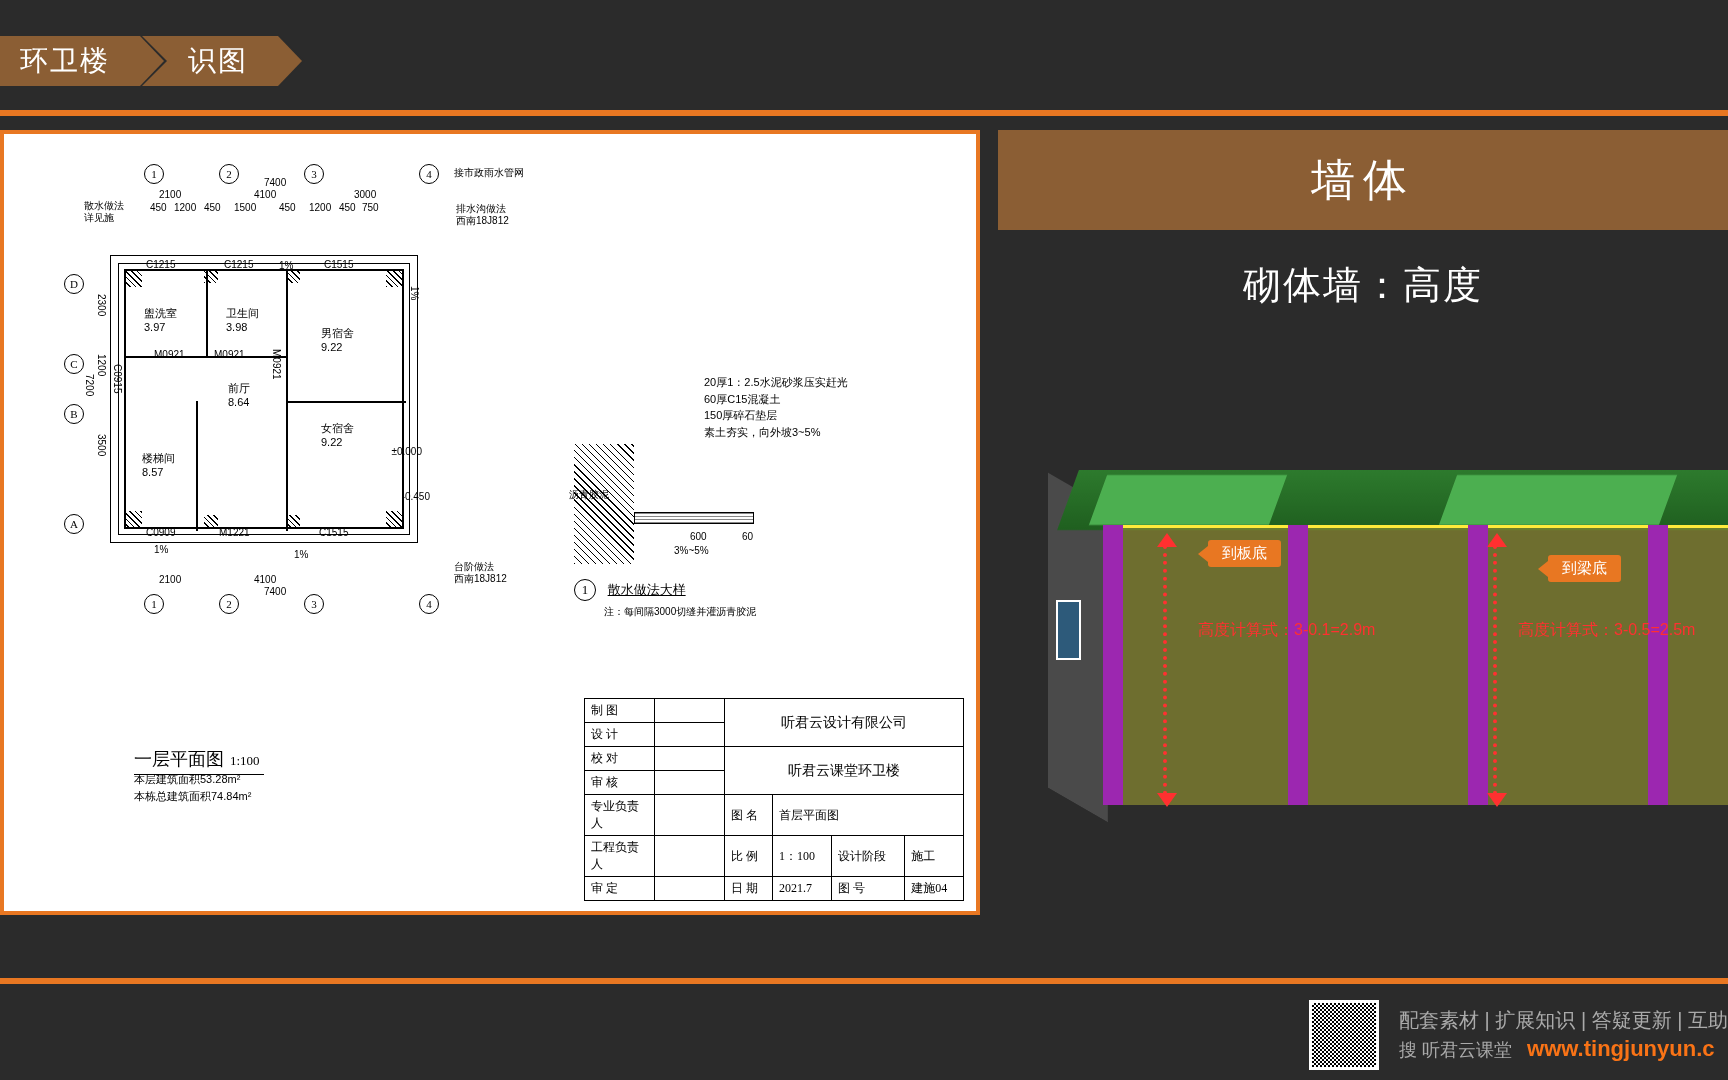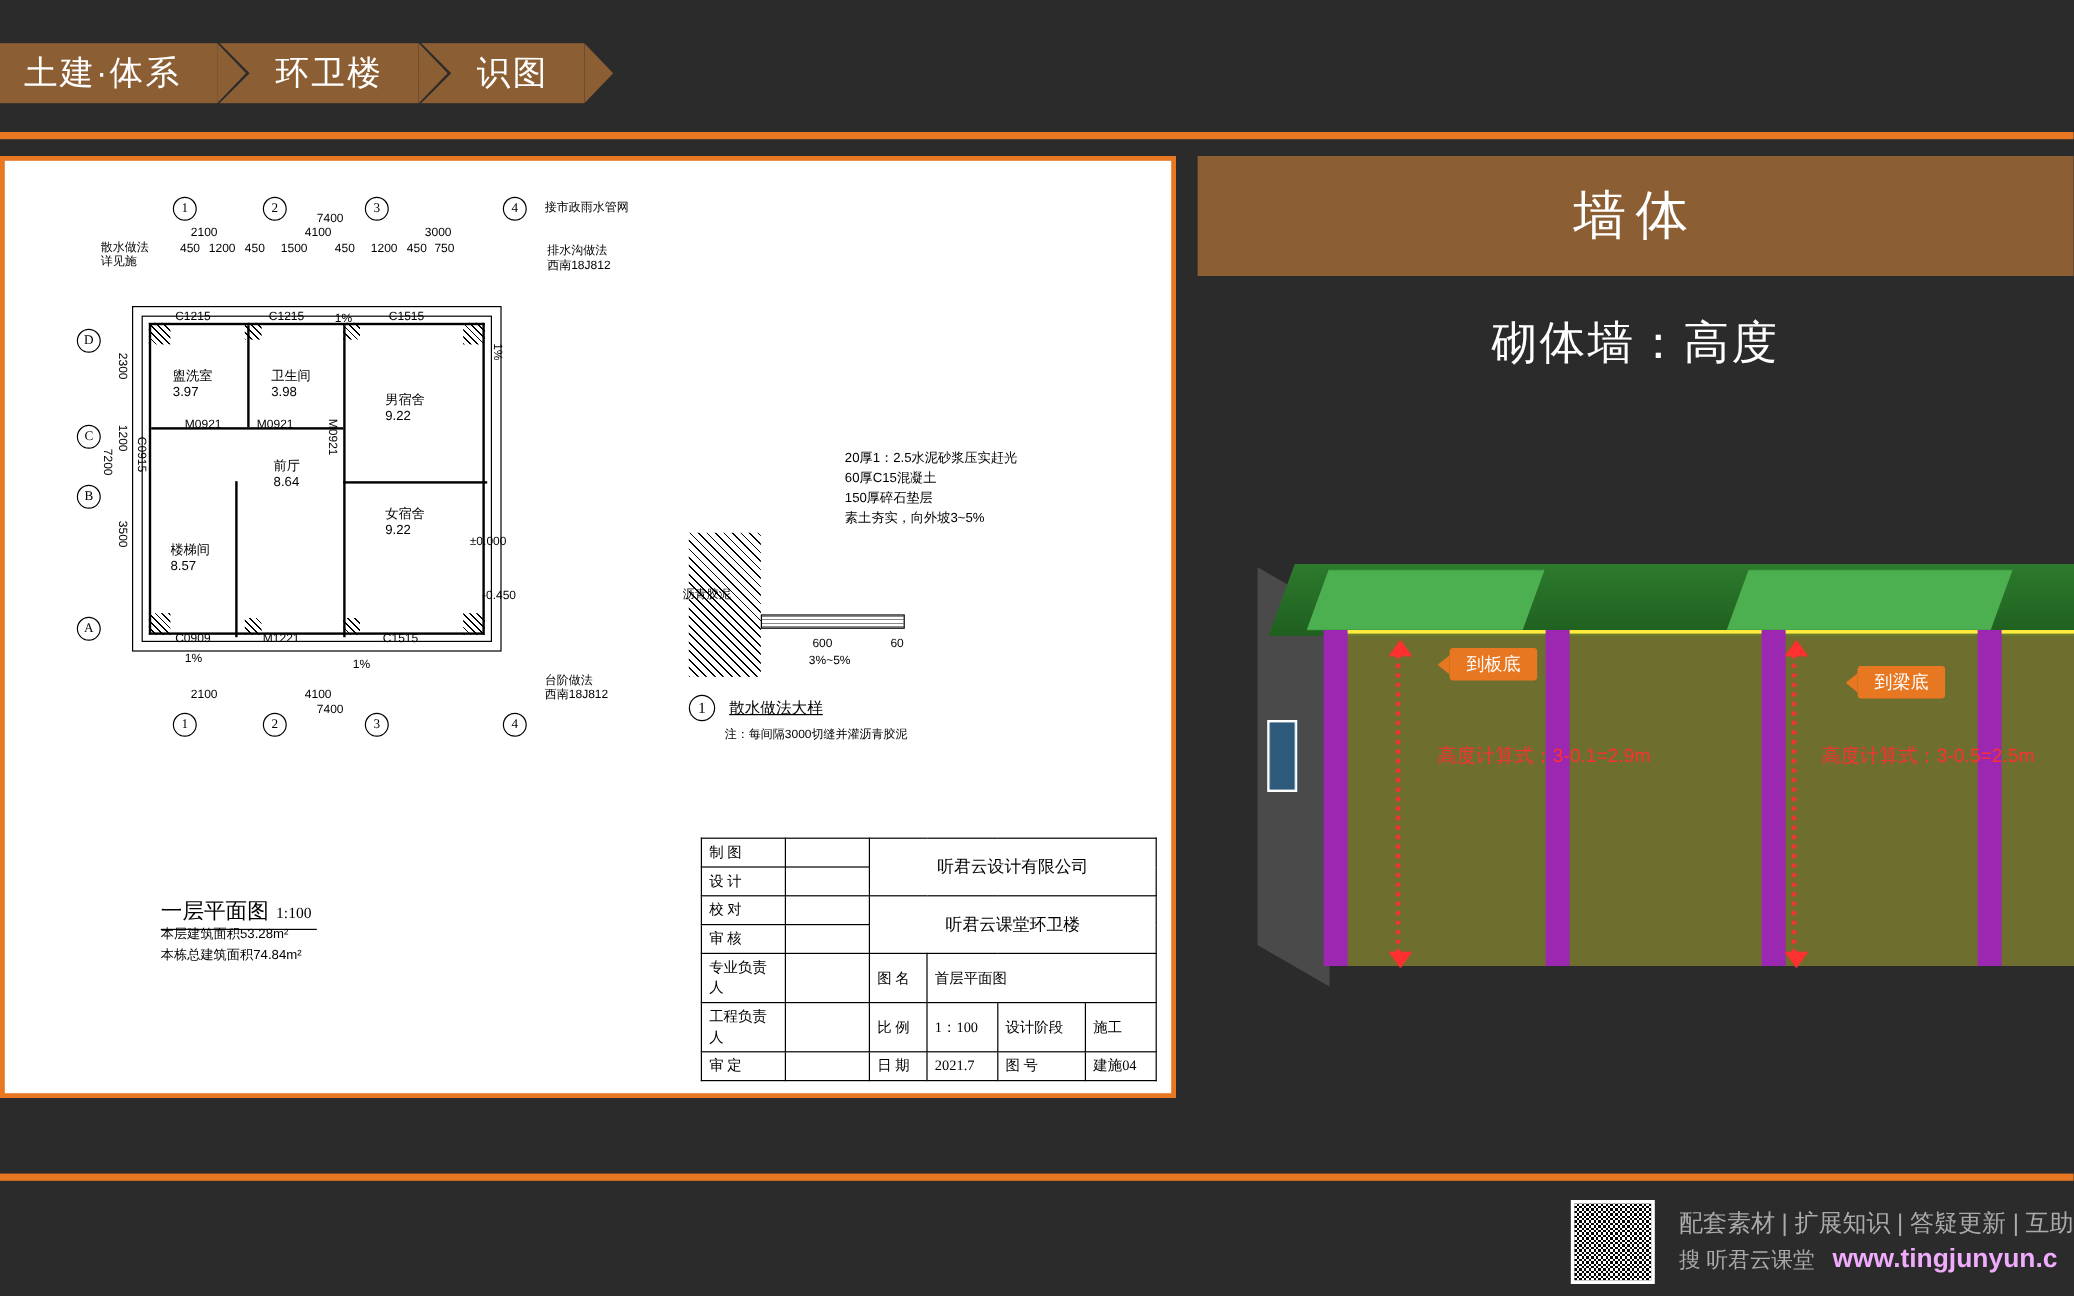--- a/index.html
+++ b/index.html
@@ -385,34 +385,33 @@
 .qr {
   width: 70px; height: 70px;
   background:
     repeating-linear-gradient(0deg, #000 0 2px, #fff 2px 4px),
     repeating-linear-gradient(90deg, #000 0 2px, #fff 2px 4px);
   background-blend-mode: difference;
   border: 3px solid #fff;
 }
 .footer-links { line-height: 1.4; }
 .footer-url { font-size: 18px; }
-.footer-url b { font-size: 22px; color: #f0abfc; }
+.footer-url b { font-size: 22px; color: #f97316; }
 
 
 .dw-label {
   position: absolute;
   font-size: 10px;
   color: #000;
 }
 </style>
 </head>
 <body>
 
 <div class="breadcrumb">
-  <div class="crumb">土建·体系</div>
   <div class="crumb">环卫楼</div>
   <div class="crumb">识图</div>
 </div>
 
 <div class="divider-top"></div>
 
 <div class="main">
 
   <div class="left-panel">
 
@@ -518,21 +517,21 @@
     <div class="detail-section">
       <div style="position:absolute;top:-120px;left:130px" class="detail-notes">
         <div>20厚1：2.5水泥砂浆压实赶光</div>
         <div>60厚C15混凝土</div>
         <div>150厚碎石垫层</div>
         <div>素土夯实，向外坡3~5%</div>
       </div>
       <div class="detail-drawing" style="margin-top:-80px">
         <div class="detail-soil"></div>
         <div class="detail-slab"></div>
-        <div class="dim" style="bottom:22px;left:103px">600</div>
+        <div class="dim" style="bottom:22px;left:116px">600</div>
         <div class="dim" style="bottom:22px;left:168px">60</div>
         <div class="dim" style="bottom:8px;left:100px">3%~5%</div>
         <div class="dim" style="bottom:62px;left:-5px">沥青胶泥</div>
       </div>
       <div class="detail-title">
         <span class="detail-title-num">1</span>
         <span class="detail-title-text">散水做法大样</span>
       </div>
       <div class="detail-footnote">注：每间隔3000切缝并灌沥青胶泥</div>
     </div>

